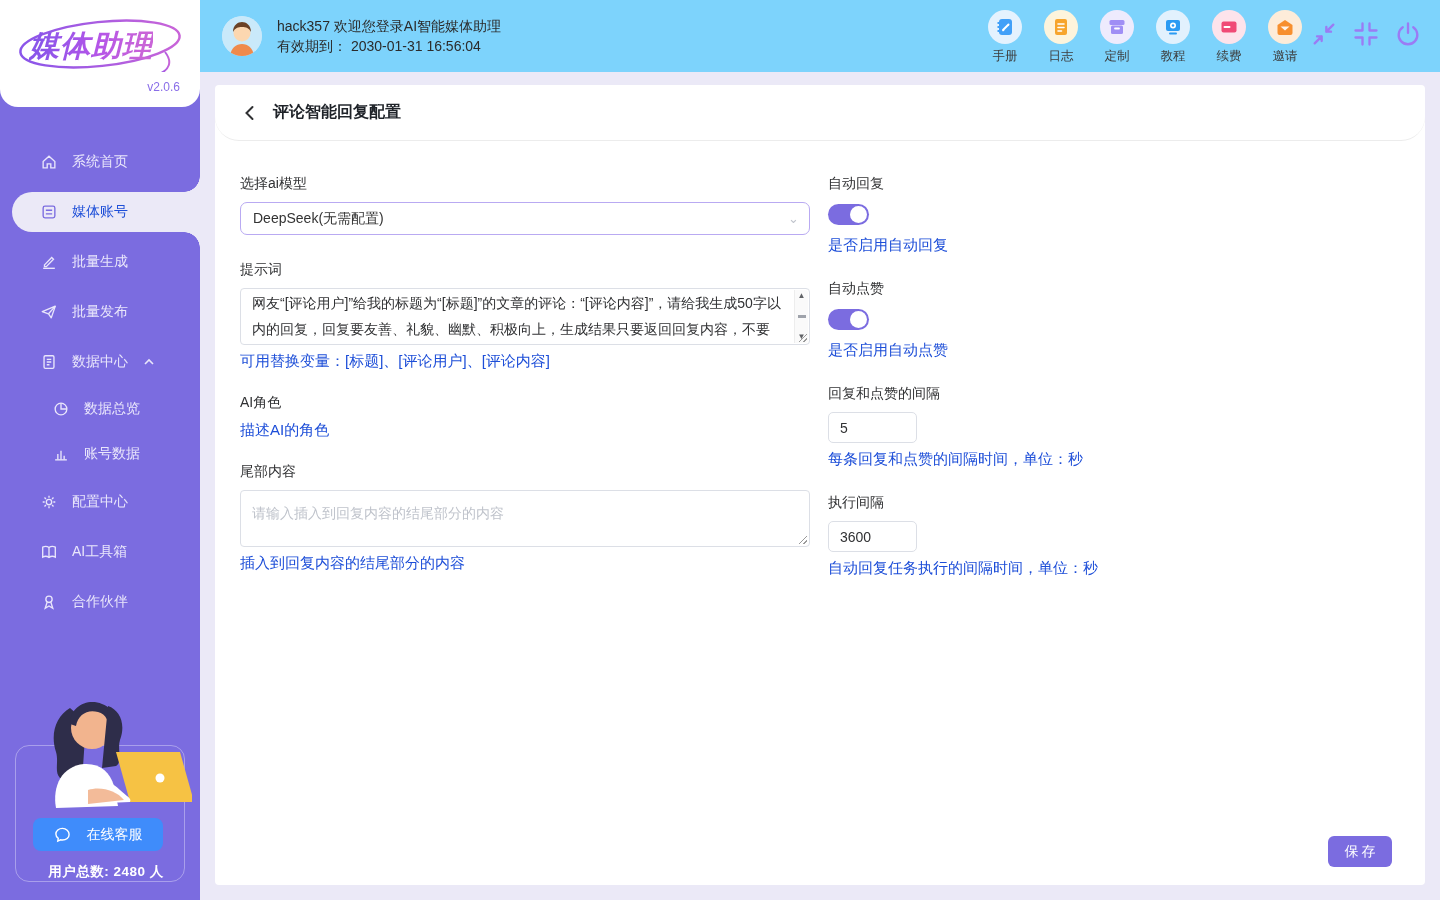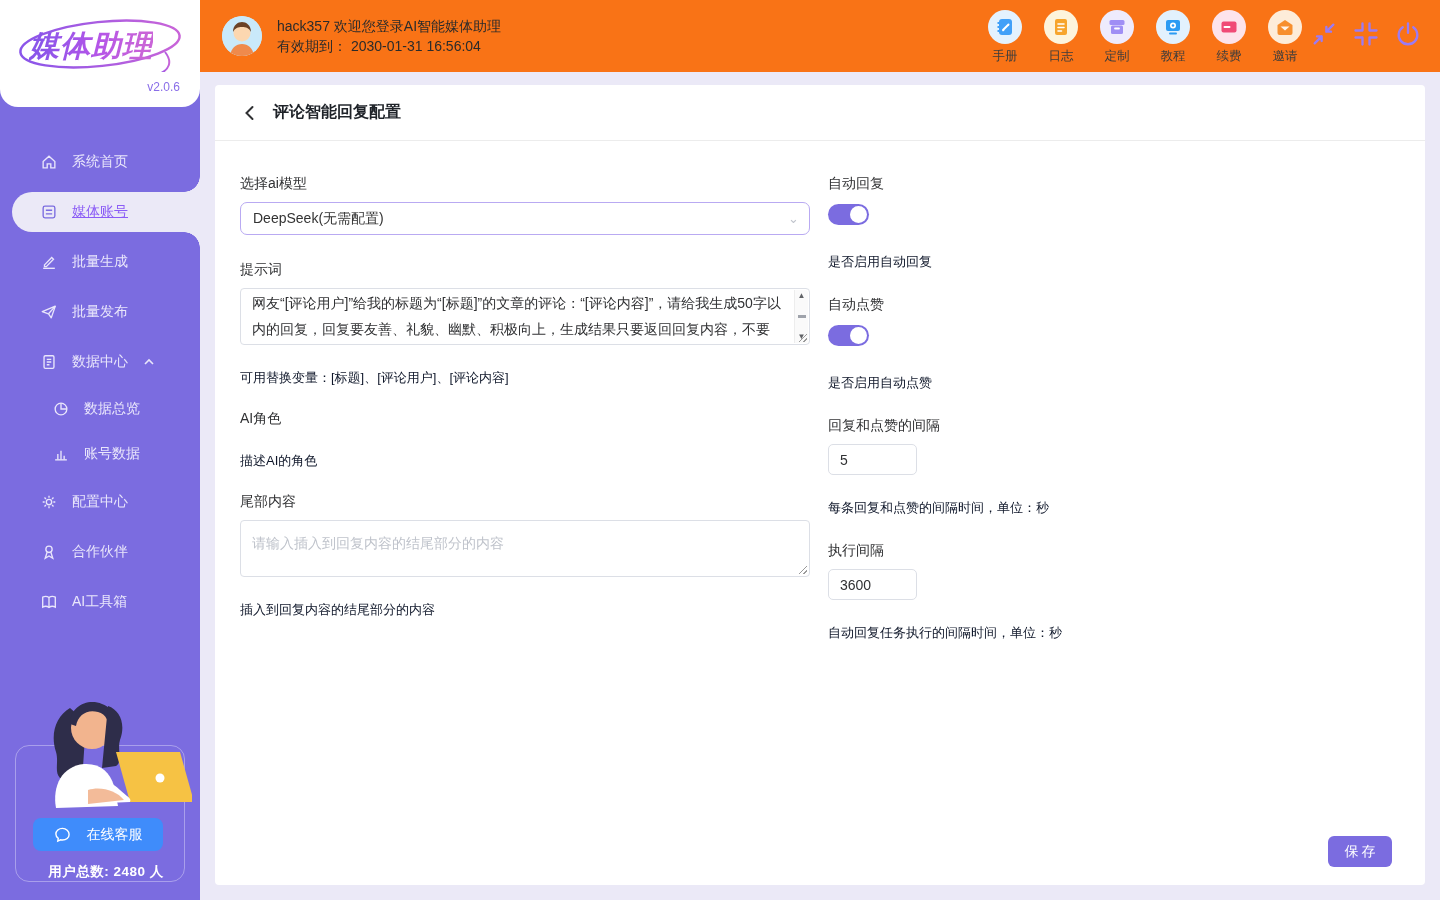--- a/index.html
+++ b/index.html
@@ -17,22 +17,22 @@
     background:linear-gradient(95deg,#8a55ea 10%,#b455e8 55%,#c964d8 90%);
     -webkit-background-clip:text; background-clip:text; color:transparent; }
   .logo-ellipse { position:absolute; left:0; top:0; width:170px; height:58px; }
   .logo-version { position:absolute; right:20px; top:80px; font-size:12px; color:#8a6ee8; }
 
   .menu { position:absolute; left:0; top:142px; width:200px; }
   .menu-item { position:relative; display:flex; align-items:center; height:40px;
     margin:0 0 10px 12px; padding-left:28px; color:#e9e6fb; font-size:14px;
     cursor:pointer; }
   .menu-item .mi-icon { width:18px; height:18px; margin-right:14px; flex:none; }
-  .menu-item.active { background:#ebe9f7; color:#8b5cf6;
-    border-radius:22px 0 0 22px;text-decoration:underline; }
+  .menu-item.active { background:#ebe9f7; color:#1d4ed8;
+    border-radius:22px 0 0 22px; }
   .menu-item.active::before { content:''; position:absolute; right:0; top:-16px;
     width:16px; height:16px;
     background:radial-gradient(circle at 0 0, #7b6ce0 15.5px, #ebe9f7 16px); }
   .menu-item.active::after { content:''; position:absolute; right:0; bottom:-16px;
     width:16px; height:16px;
     background:radial-gradient(circle at 0 100%, #7b6ce0 15.5px, #ebe9f7 16px); }
   .menu-item.sub { height:34px; margin-bottom:11px; padding-left:40px; font-size:14px; }
   .menu-item .caret { margin-left:14px; width:14px; height:14px; }
 
   .helper-card { position:absolute; left:15px; top:745px; width:170px; height:137px;
@@ -40,52 +40,52 @@
   .illus { position:absolute; left:12px; top:690px; width:180px; height:125px; z-index:1; }
   .support-btn { position:absolute; left:33px; top:818px; width:130px; height:33px;
     background:#3f8cfb; border:none; border-radius:8px; color:#fff; font-size:14px;
     display:flex; align-items:center; justify-content:center; gap:16px; cursor:pointer;
     z-index:2; font-family:inherit; }
   .user-total { position:absolute; left:6px; top:863px; width:200px; text-align:center;
     color:#ffffff; font-size:13.5px; font-weight:bold; letter-spacing:0.5px; }
 
   
   .header { position:absolute; left:200px; top:0; width:1240px; height:72px;
-    background:#f97316; display:flex; align-items:center; }
+    background:#7dd3fc; display:flex; align-items:center; }
   .avatar { width:40px; height:40px; border-radius:50%; margin-left:22px; flex:none;
     overflow:hidden; background:#c9e9fa; }
   .welcome { margin-left:15px; font-size:14px; color:#2b2b2b; line-height:20px; }
   .qa-group { position:absolute; right:135px; top:10px; display:flex; gap:16px; }
   .qa-item { width:40px; display:flex; flex-direction:column; align-items:center;
     cursor:pointer; }
   .qa-circle { width:34px; height:34px; border-radius:50%; display:flex;
     align-items:center; justify-content:center; }
   .qa-label { margin-top:4px; font-size:12.5px; color:#3c3c3c; white-space:nowrap; }
   .win-group { position:absolute; right:18px; top:20px; display:flex; gap:14px;
     align-items:center; }
   .win-btn { width:28px; height:28px; background:none; border:none; cursor:pointer;
     padding:0; }
 
   
   .main-bg { position:absolute; left:200px; top:72px; width:1240px; height:828px;
     background:#ebe9f7; }
   .card { position:absolute; left:15px; top:13px; width:1210px; height:800px;
     background:#ffffff; border-radius:4px; }
   .card-title-row { height:56px; display:flex; align-items:center; padding:0 24px;
-    border-bottom:1px solid #ececec; }
+    border-bottom:1px solid #ececec;border-radius:24px; }
   .back-btn { width:22px; height:22px; background:none; border:none; cursor:pointer;
     padding:0; margin-right:12px; }
   .page-title { font-size:16px; color:#1f2329; font-weight:bold; }
 
   .form { position:relative; padding:34px 25px 0 25px; display:flex; }
   .col-left { width:570px; flex:none; }
   .col-right { margin-left:18px; width:420px; flex:none; }
 
   .f-label { font-size:14px; color:#303133; margin-bottom:9px; }
-  .f-hint { font-size:13px; color:#0f172a; margin-top:24px; }
+  .f-hint { font-size:15px; color:#1d4ed8; margin-top:7px; }
 
   .select-box { position:relative; width:570px; height:33px;
     border:1.5px solid #b9aaf2; border-radius:7px; background:#fff;
     display:flex; align-items:center; padding:0 16px 0 12px; cursor:pointer; }
   .select-value { font-size:14px; color:#333; }
   .select-chevron { position:absolute; right:10px; top:8px; color:#c0c4cc;
     font-size:13px; }
 
   .ta-wrap { position:relative; width:570px; border:1px solid #dcdfe6;
     border-radius:4px; background:#fff; }
@@ -181,31 +181,31 @@
     </div>
     <div class="menu-item">
       <svg class="mi-icon" viewBox="0 0 20 20" fill="none" stroke="#e9e6fb" stroke-width="1.5">
           <circle cx="10" cy="10" r="3"></circle>
           <path d="M10 3v2.2M10 14.8V17M3 10h2.2M14.8 10H17M5 5l1.6 1.6M13.4 13.4 15 15M15 5l-1.6 1.6M6.6 13.4 5 15"></path>
         </svg>
       <span>配置中心</span>
     </div>
     <div class="menu-item">
       <svg class="mi-icon" viewBox="0 0 20 20" fill="none" stroke="#e9e6fb" stroke-width="1.5">
+          <path d="M10 5C8 3.6 5 3.6 3 4.6v11c2-1 5-1 7 .4 2-1.4 5-1.4 7-.4v-11c-2-1-5-1-7 .4z"></path>
+          <path d="M10 5v11"></path>
+        </svg>
+      <span>AI工具箱</span>
+    </div>
+    <div class="menu-item">
+      <svg class="mi-icon" viewBox="0 0 20 20" fill="none" stroke="#e9e6fb" stroke-width="1.5">
           <circle cx="10" cy="7" r="3.5"></circle>
           <path d="m8 10-2.2 7 4.2-2.6 4.2 2.6L12 10"></path>
         </svg>
       <span>合作伙伴</span>
-    </div>
-    <div class="menu-item">
-      <svg class="mi-icon" viewBox="0 0 20 20" fill="none" stroke="#e9e6fb" stroke-width="1.5">
-          <path d="M10 5C8 3.6 5 3.6 3 4.6v11c2-1 5-1 7 .4 2-1.4 5-1.4 7-.4v-11c-2-1-5-1-7 .4z"></path>
-          <path d="M10 5v11"></path>
-        </svg>
-      <span>AI工具箱</span>
     </div>
   </div>
 
   <svg class="illus" viewBox="0 0 180 125">
     <path d="M58 18c-14 8-20 26-14 44 3 10-2 20 4 26l22 4 4-60z" fill="#2e2d4a"></path>
     <circle cx="80" cy="38" r="21" fill="#f2b48e"></circle>
     <path d="M58 34C58 16 76 8 90 14c14 5 16 20 12 30l-6-2c2-10-2-18-10-20-10-3-20 2-22 14z" fill="#2e2d4a"></path>
     <path d="M96 16c12 4 18 18 12 34-3 9 3 22-4 26l-14 2z" fill="#2e2d4a"></path>
     <path d="M44 118c-4-22 6-42 28-44 16-1 26 8 30 22l4 20z" fill="#ffffff"></path>
     <polygon points="104,62 168,62 182,112 118,112" fill="#f6c244"></polygon>

